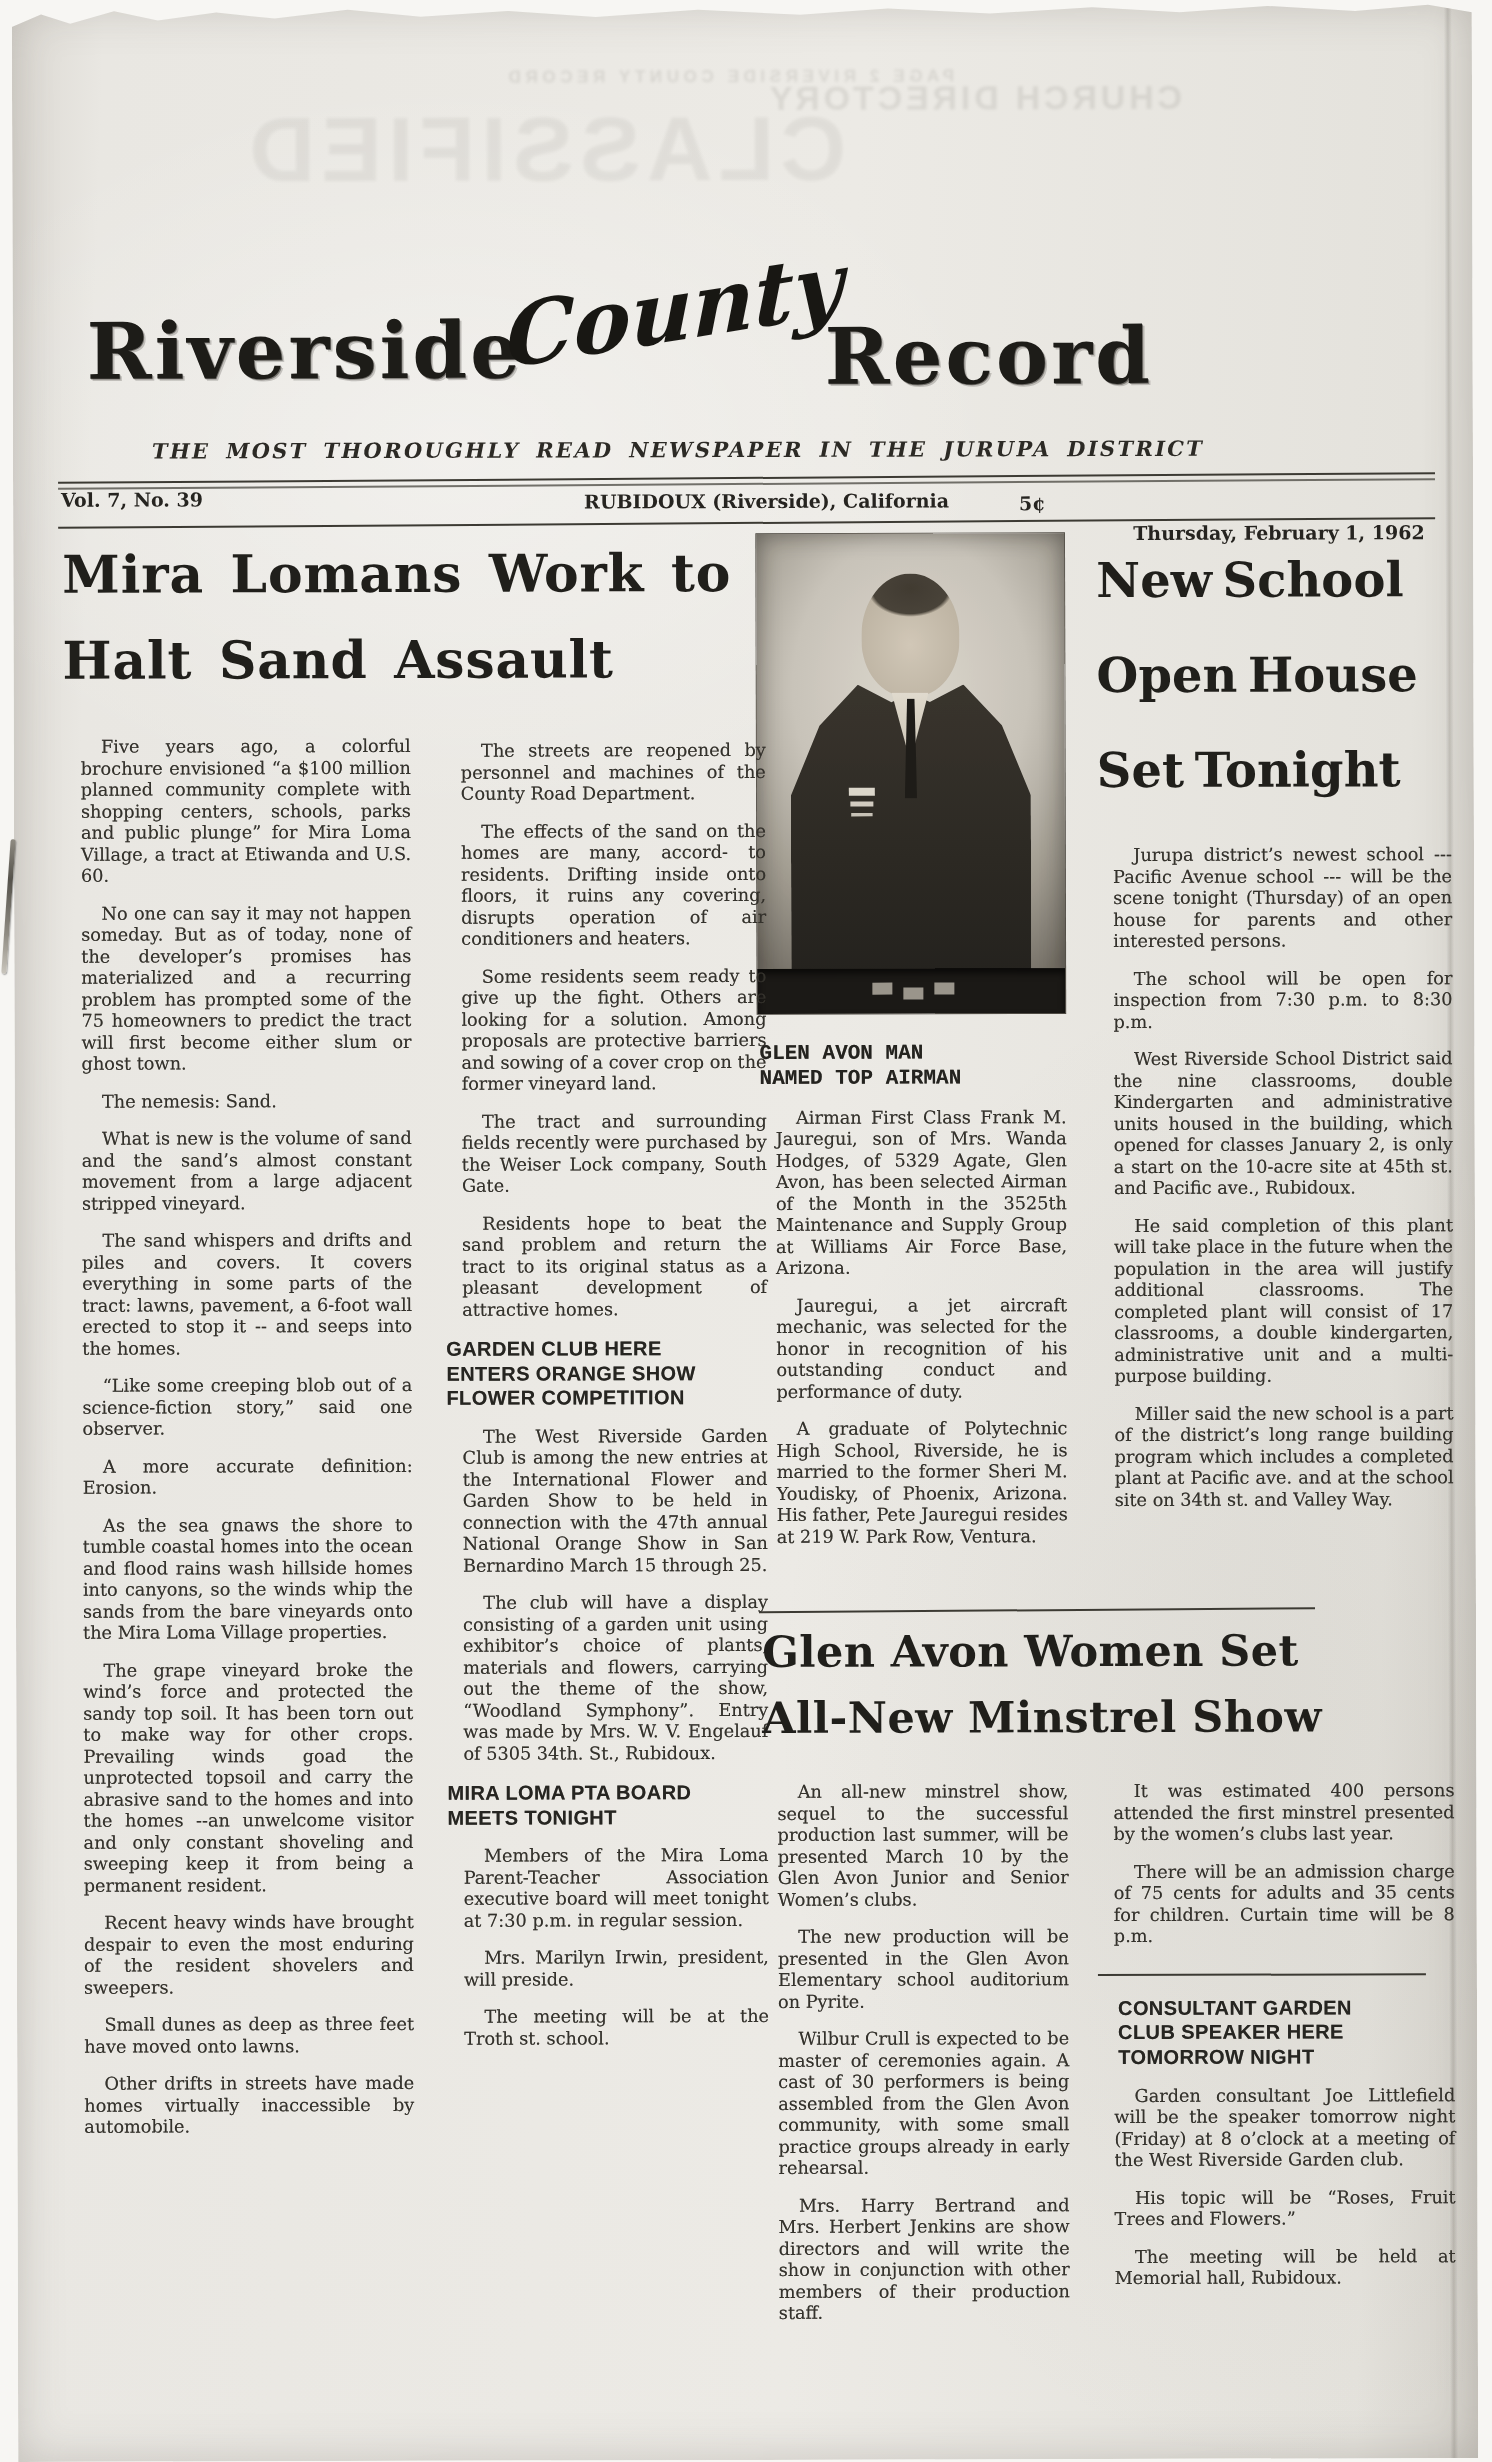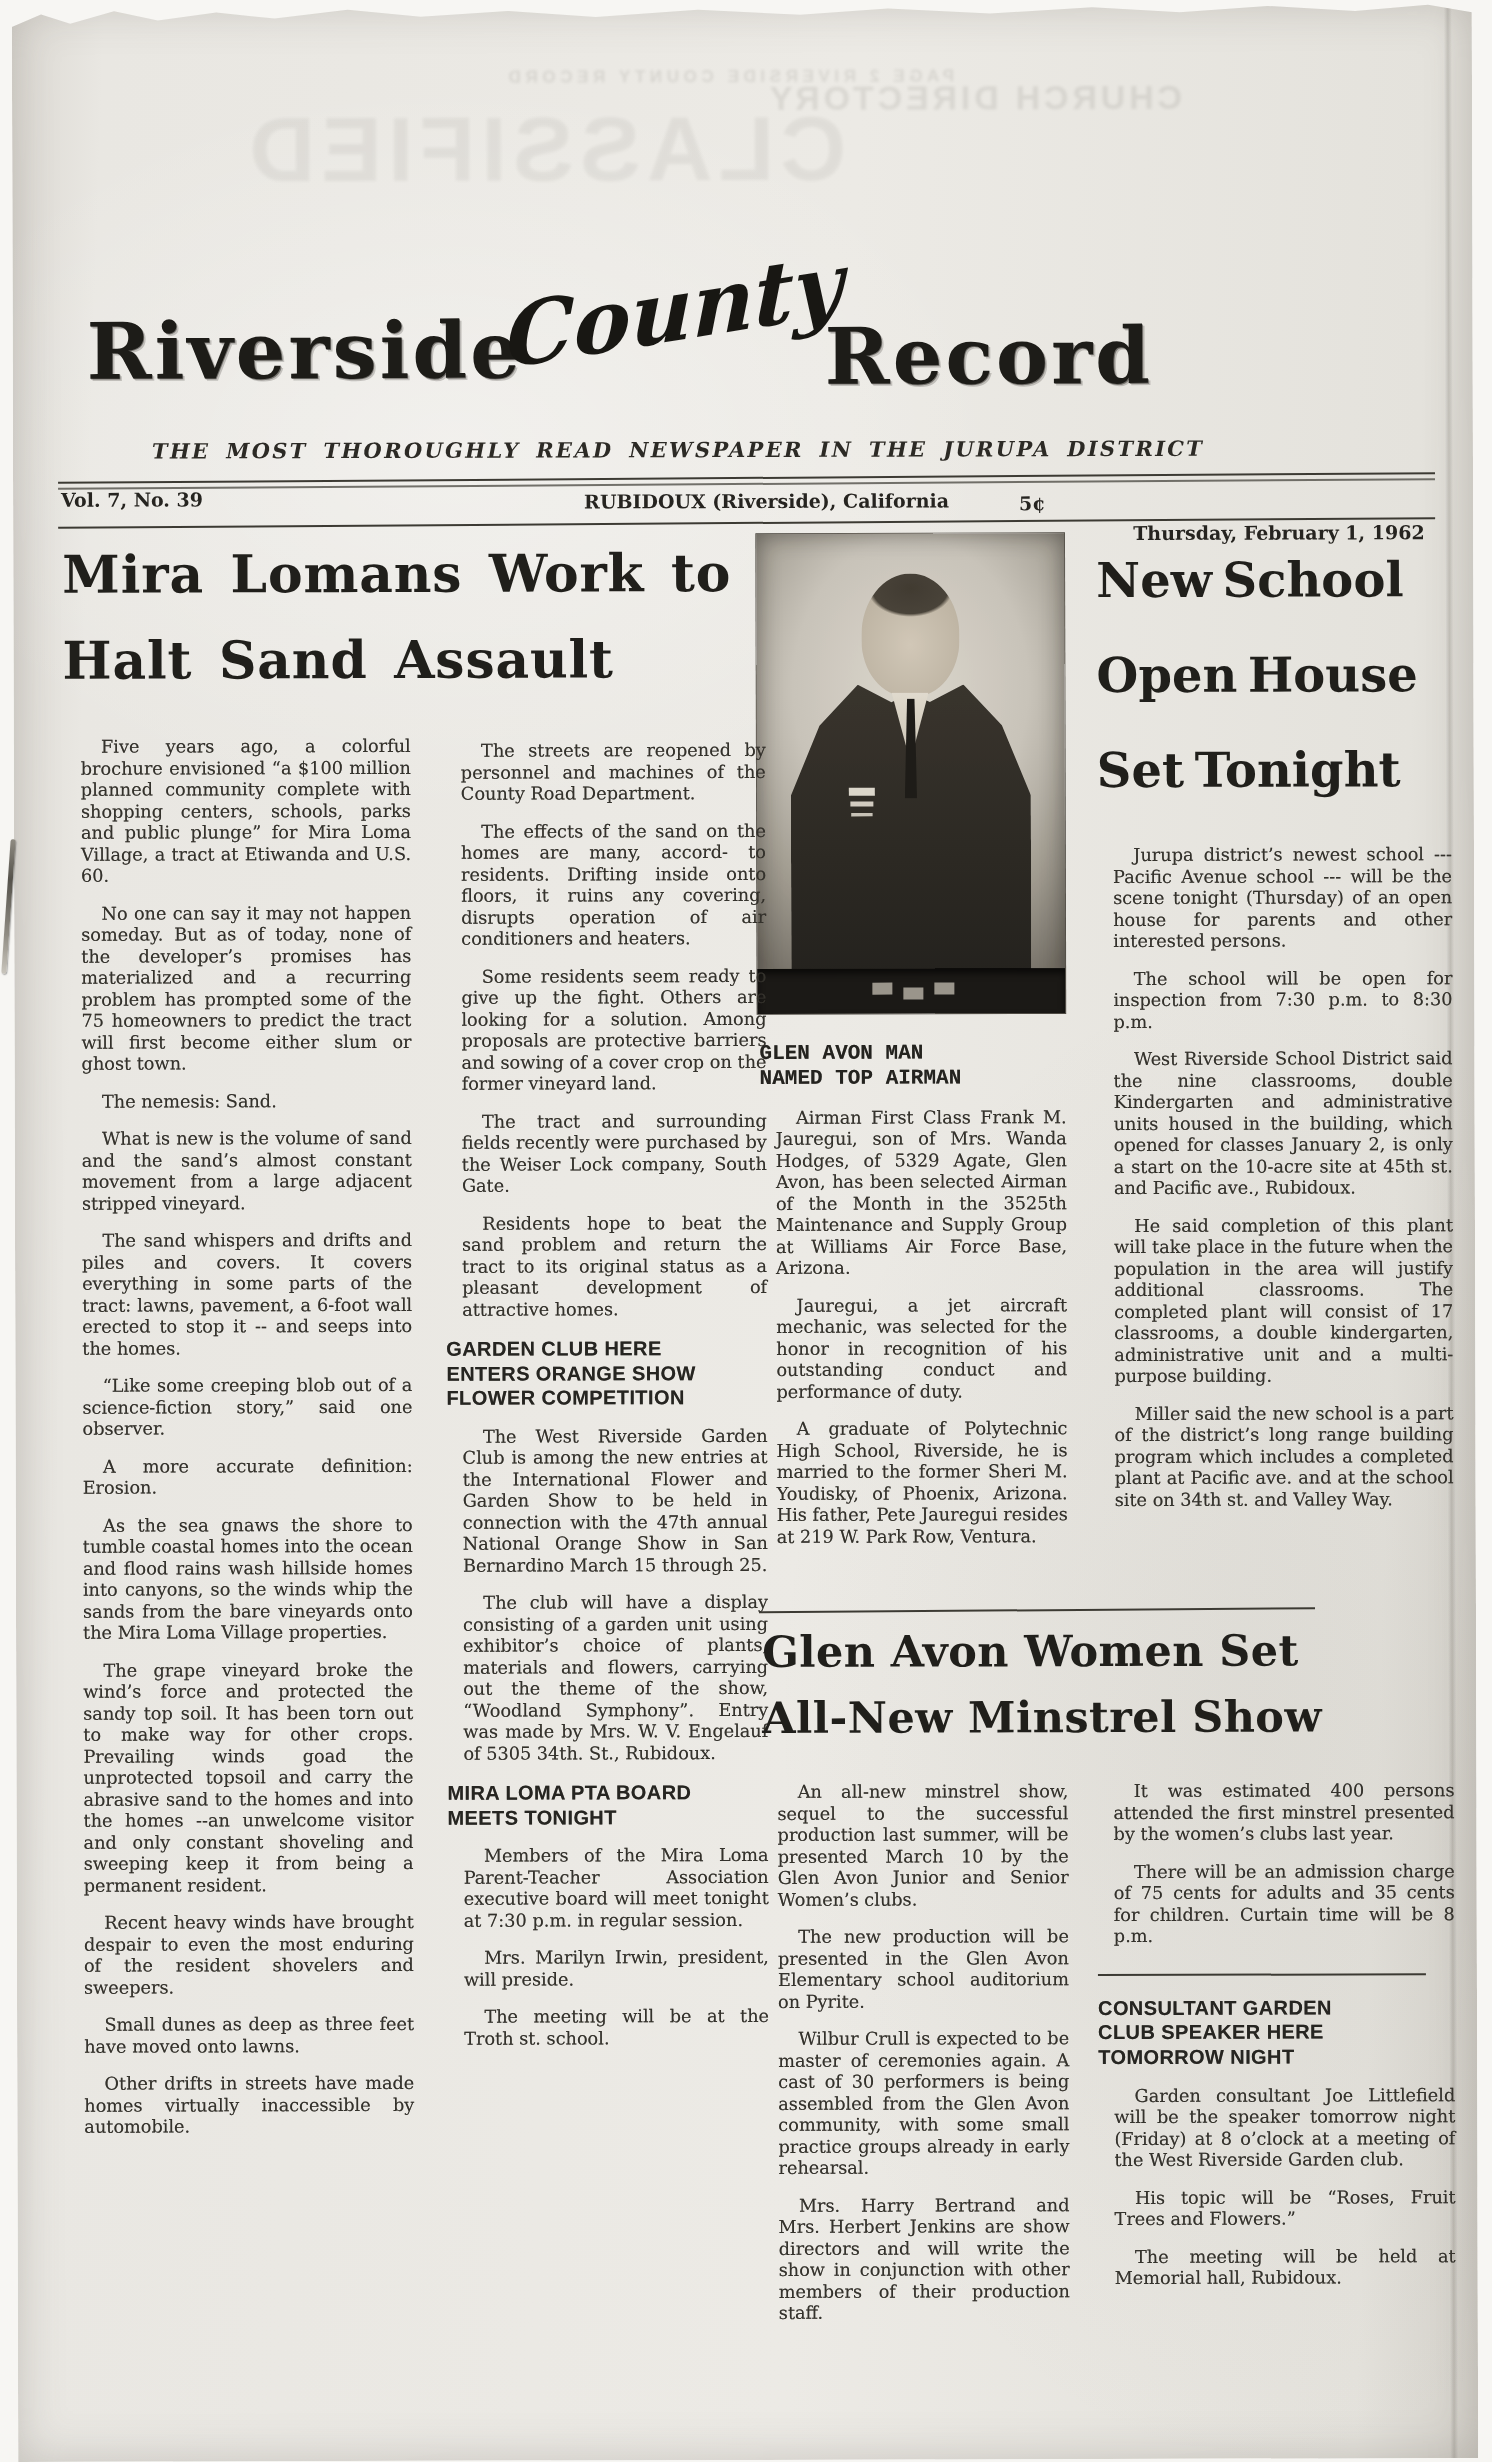--- a/index.html
+++ b/index.html
@@ -186,21 +186,21 @@
           <p>Mrs. Harry Bertrand and Mrs. Herbert Jenkins are show directors and will write the show in conjunction with other members of their production staff.</p>
         </div>
     </div>
 
     <div class="col" style="left:1081px;top:1761px;width:373px;">
       <div>
           <p>It was estimated 400 persons attended the first minstrel presented by the women’s clubs last year.</p>
           <p>There will be an admission charge of 75 cents for adults and 35 cents for children. Curtain time will be 8 p.m.</p>
         </div>
       <div class="inline-rule"></div>
-      <h3 class="subhead" style="margin-top:0;">CONSULTANT GARDEN
+      <h3 class="subhead" style="margin-top:0;margin-left:20px;">CONSULTANT GARDEN
 CLUB SPEAKER HERE
 TOMORROW NIGHT</h3>
       <div>
           <p>Garden consultant Joe Littlefield will be the speaker tomorrow night (Friday) at 8 o’clock at a meeting of the West Riverside Garden club.</p>
           <p>His topic will be “Roses, Fruit Trees and Flowers.”</p>
           <p>The meeting will be held at Memorial hall, Rubidoux.</p>
         </div>
     </div>
 
     <div class="edge-crease"></div>

